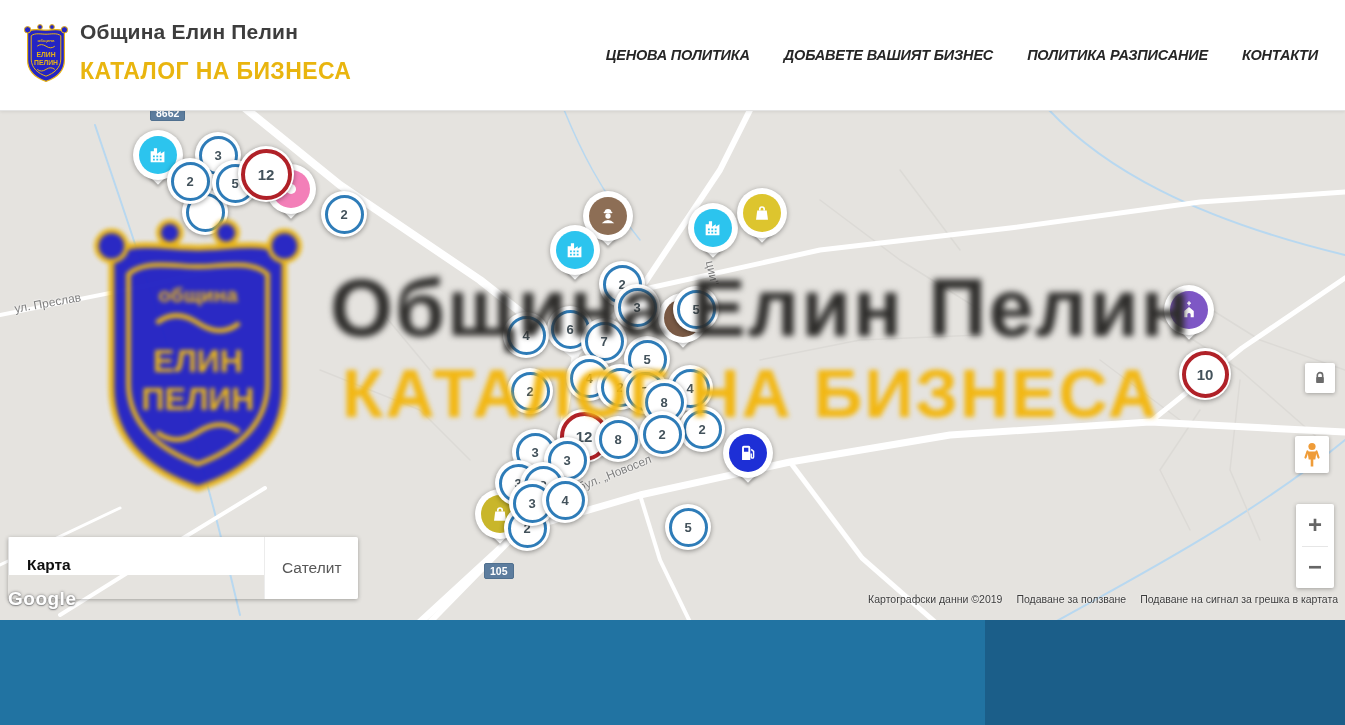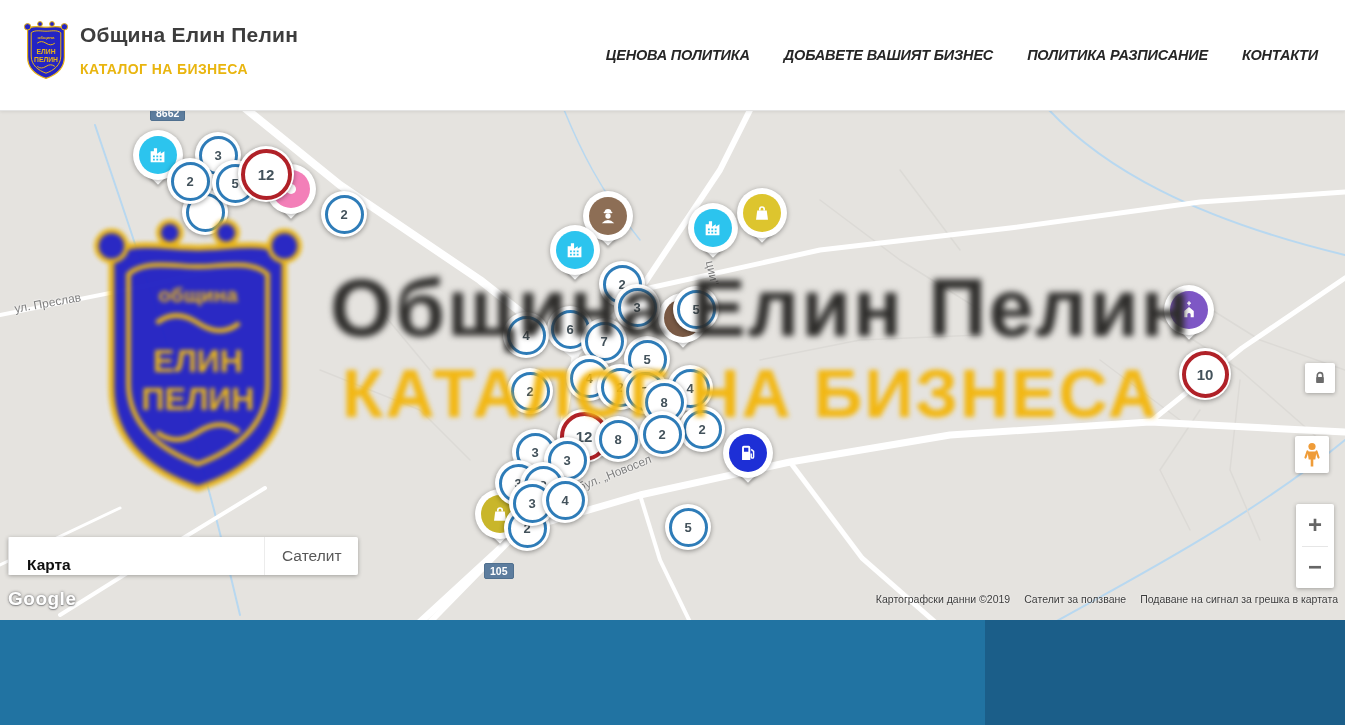--- a/index.html
+++ b/index.html
@@ -6,21 +6,21 @@
   body{font-family:"Liberation Sans", sans-serif;}
   #app{position:relative;width:1345px;height:725px;overflow:hidden;background:#22c55e;}
 
   
   header{position:absolute;top:0;left:0;width:1345px;height:110px;background:#fff;
          border-bottom:1px solid #e3e3e3;box-shadow:0 1px 3px rgba(0,0,0,.08);z-index:40;}
   .brand{position:absolute;left:22px;top:20px;display:flex;align-items:center;}
   .crest-small{width:48px;height:60px;}
   .brand-text{margin-left:10px;}
   .brand-title{font-size:21px;font-weight:bold;color:#3d3d3d;letter-spacing:.2px;}
-  .brand-subtitle{font-size:14px;font-weight:bold;color:#e9b50f;letter-spacing:.4px;margin-top:14px;}
+  .brand-subtitle{font-size:23px;font-weight:bold;color:#e9b50f;letter-spacing:.4px;margin-top:14px;}
   nav{position:absolute;right:27px;top:0;height:110px;display:flex;align-items:center;font-style:italic;}
   nav a{display:block;margin-left:34px;font-size:14.5px;font-weight:bold;color:#262626;
         text-decoration:none;letter-spacing:-.2px;cursor:pointer;}
 
   
   .map{position:absolute;top:110px;left:0;width:1345px;height:510px;background:#e5e3df;overflow:hidden;}
   .roads{position:absolute;left:0;top:0;z-index:0;}
   .layer{position:absolute;left:0;top:0;width:100%;height:100%;}
   .lbl-layer{z-index:1;} .pin-layer{z-index:2;} .cluster-layer{z-index:3;}
   .wm-layer{z-index:4;pointer-events:none;} .ctl-layer{z-index:6;}
@@ -48,21 +48,21 @@
   
   .wm-crest{position:absolute;left:85px;top:104px;width:226px;height:282px;filter:blur(2px);opacity:.97;}
   .wm-title{position:absolute;left:330px;top:152px;font-size:81px;font-weight:bold;color:#2e2d2b;
             letter-spacing:2px;white-space:nowrap;filter:blur(3px);}
   .wm-sub{position:absolute;left:342px;top:244px;font-size:68px;font-weight:bold;color:#f2b713;
           letter-spacing:2px;white-space:nowrap;filter:blur(2.5px);}
 
   
   .type-control{position:absolute;left:8px;top:427px;display:flex;box-shadow:0 1px 4px rgba(0,0,0,.3);
                 border-radius:2px;overflow:hidden;}
-  .type-btn{background:#fff;height:38px;display:flex;align-items:center;padding:0 17px;
+  .type-btn{background:#fff;height:38px;display:flex;align-items:center;padding:12px 17px;
             font-size:15.5px;cursor:pointer;}
   .type-btn.sel{font-weight:bold;color:#0f0f0f;}
   .type-btn.unsel{color:#585858;border-left:1px solid #ececec;}
   .google-logo{position:absolute;left:8px;top:478px;font-size:19px;font-weight:bold;color:#fff;
                letter-spacing:.5px;cursor:pointer;
                text-shadow:0 0 1px #a5a5a5,0 1px 1px #8c8c8c,0 0 3px rgba(90,90,90,.8);}
   .attribution{position:absolute;right:7px;top:483px;font-size:10.5px;color:#3c3c3c;
                text-shadow:0 0 2px #fff;display:flex;gap:14px;white-space:nowrap;}
   .attribution span{cursor:default;} .attribution a{color:#3c3c3c;text-decoration:none;cursor:pointer;}
 
@@ -381,21 +381,21 @@
     </div>
 
     <div class="layer ctl-layer">
       <div class="type-control">
         <div class="type-btn sel">Карта</div>
         <div class="type-btn unsel">Сателит</div>
       </div>
       <div class="google-logo">Google</div>
       <div class="attribution">
         <span>Картографски данни ©2019</span>
-        <a>Сателит за ползване</a>
+        <a>Подаване за ползване</a>
         <a>Подаване на сигнал за грешка в картата</a>
       </div>
 
       <div class="sq-btn lock-btn">
         <svg width="16" height="16" viewBox="0 0 24 24">
           <path d="M8,11 v-3 a4,4 0 0 1 8,0 v3" fill="none" stroke="#6b6b6b" stroke-width="2.4"></path>
           <rect x="6.2" y="10.5" width="11.6" height="9" rx="1.2" fill="#6b6b6b"></rect>
         </svg>
       </div>
       <div class="sq-btn pegman-btn">

